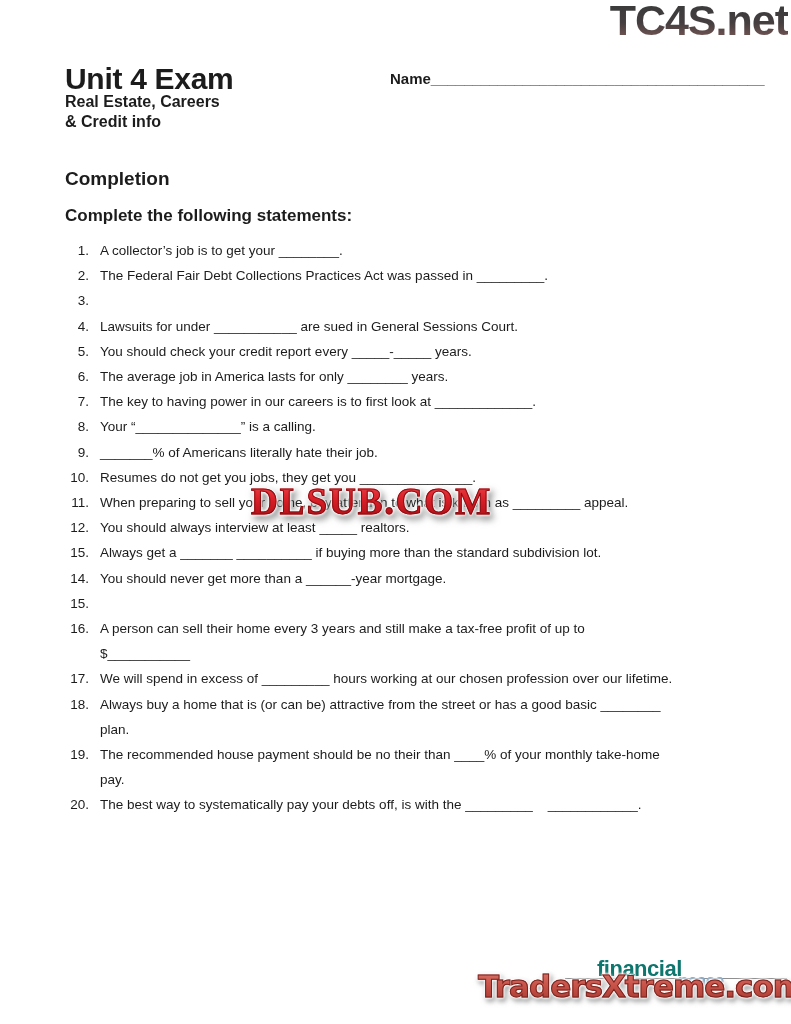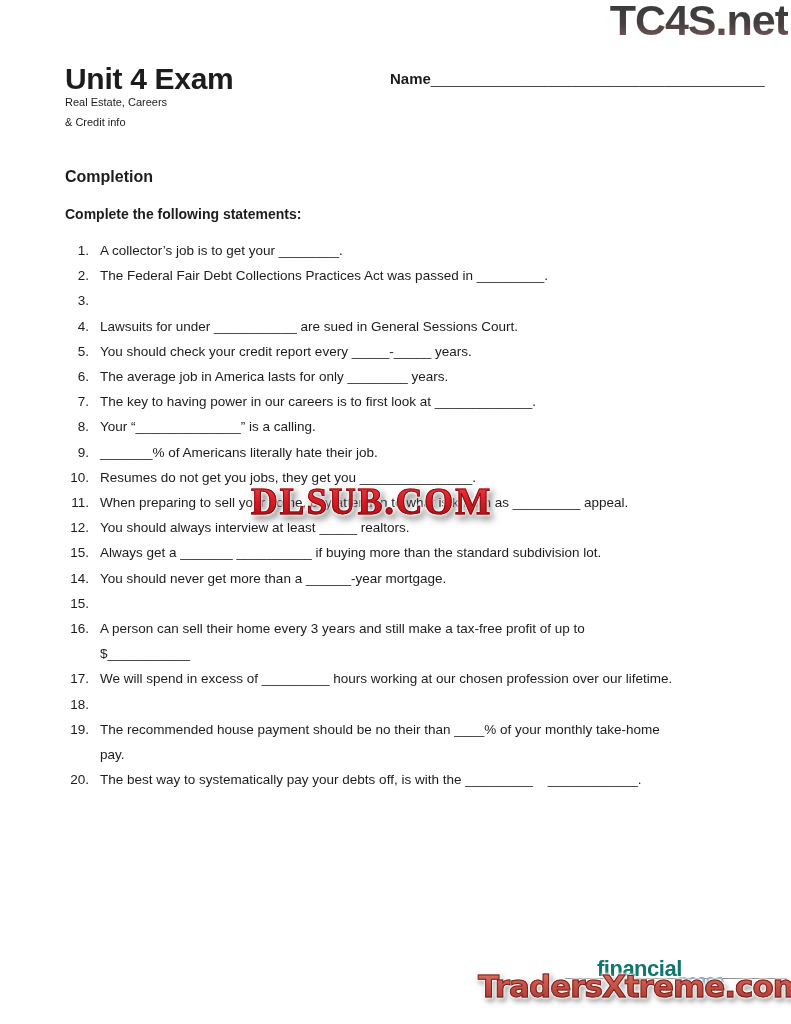--- a/index.html
+++ b/index.html
@@ -21,27 +21,27 @@
   }
   @supports ((-webkit-background-clip:text) or (background-clip:text)) {
     .tc4s {
       background:linear-gradient(180deg,#3b3b3b 15%, #453e40 55%, #7d5b58 92%);
       -webkit-background-clip:text; background-clip:text;
       color:transparent;
     }
   }
 
   .title { position:absolute; left:65px; top:62px; font-size:30px; font-weight:bold; letter-spacing:-0.3px; }
-  .subtitle { position:absolute; left:65px; top:92px; font-size:11px; font-weight:normal; line-height:20px; }
+  .subtitle { position:absolute; left:65px; top:92px; font-size:16px; font-weight:bold; line-height:20px; }
 
   .name-row { position:absolute; left:390px; top:70px; font-size:15px; font-weight:bold; white-space:nowrap; }
-  .name-blank { font-weight:normal; letter-spacing:0; color:#3a3a3a; }
-
-  .completion { position:absolute; left:65px; top:168px; font-size:16px; font-weight:bold; }
-  .instructions { position:absolute; left:65px; top:206px; font-size:14px; font-weight:bold; }
+  .name-blank { font-weight:bold; letter-spacing:0; color:#3a3a3a; }
+
+  .completion { position:absolute; left:65px; top:168px; font-size:19px; font-weight:bold; }
+  .instructions { position:absolute; left:65px; top:206px; font-size:17px; font-weight:bold; }
 
   .qlist { position:absolute; left:68px; top:238px; width:684px; list-style:none; }
   .qlist li { display:flex; font-size:13.5px; line-height:25.2px; }
   .qnum { width:32px; min-width:32px; text-align:right; padding-right:11px; }
   .qtext { white-space:pre-wrap; }
 
   
   .dlsub {
     position:absolute; left:251px; top:480px; z-index:5;
     font-family:Liberation Serif, serif;
@@ -174,20 +174,22 @@
         <span class="qnum">16.</span>
         <span class="qtext">A person can sell their home every 3 years and still make a tax-free profit of up to
 $___________</span>
       </li>
     <li>
         <span class="qnum">17.</span>
         <span class="qtext">We will spend in excess of _________ hours working at our chosen profession over our lifetime.</span>
       </li>
     <li>
         <span class="qnum">18.</span>
+        <span class="qtext">Always buy a home that is (or can be) attractive from the street or has a good basic ________
+plan.</span>
       </li>
     <li>
         <span class="qnum">19.</span>
         <span class="qtext">The recommended house payment should be no their than ____% of your monthly take-home
 pay.</span>
       </li>
     <li>
         <span class="qnum">20.</span>
         <span class="qtext">The best way to systematically pay your debts off, is with the _________    ____________.</span>
       </li>

